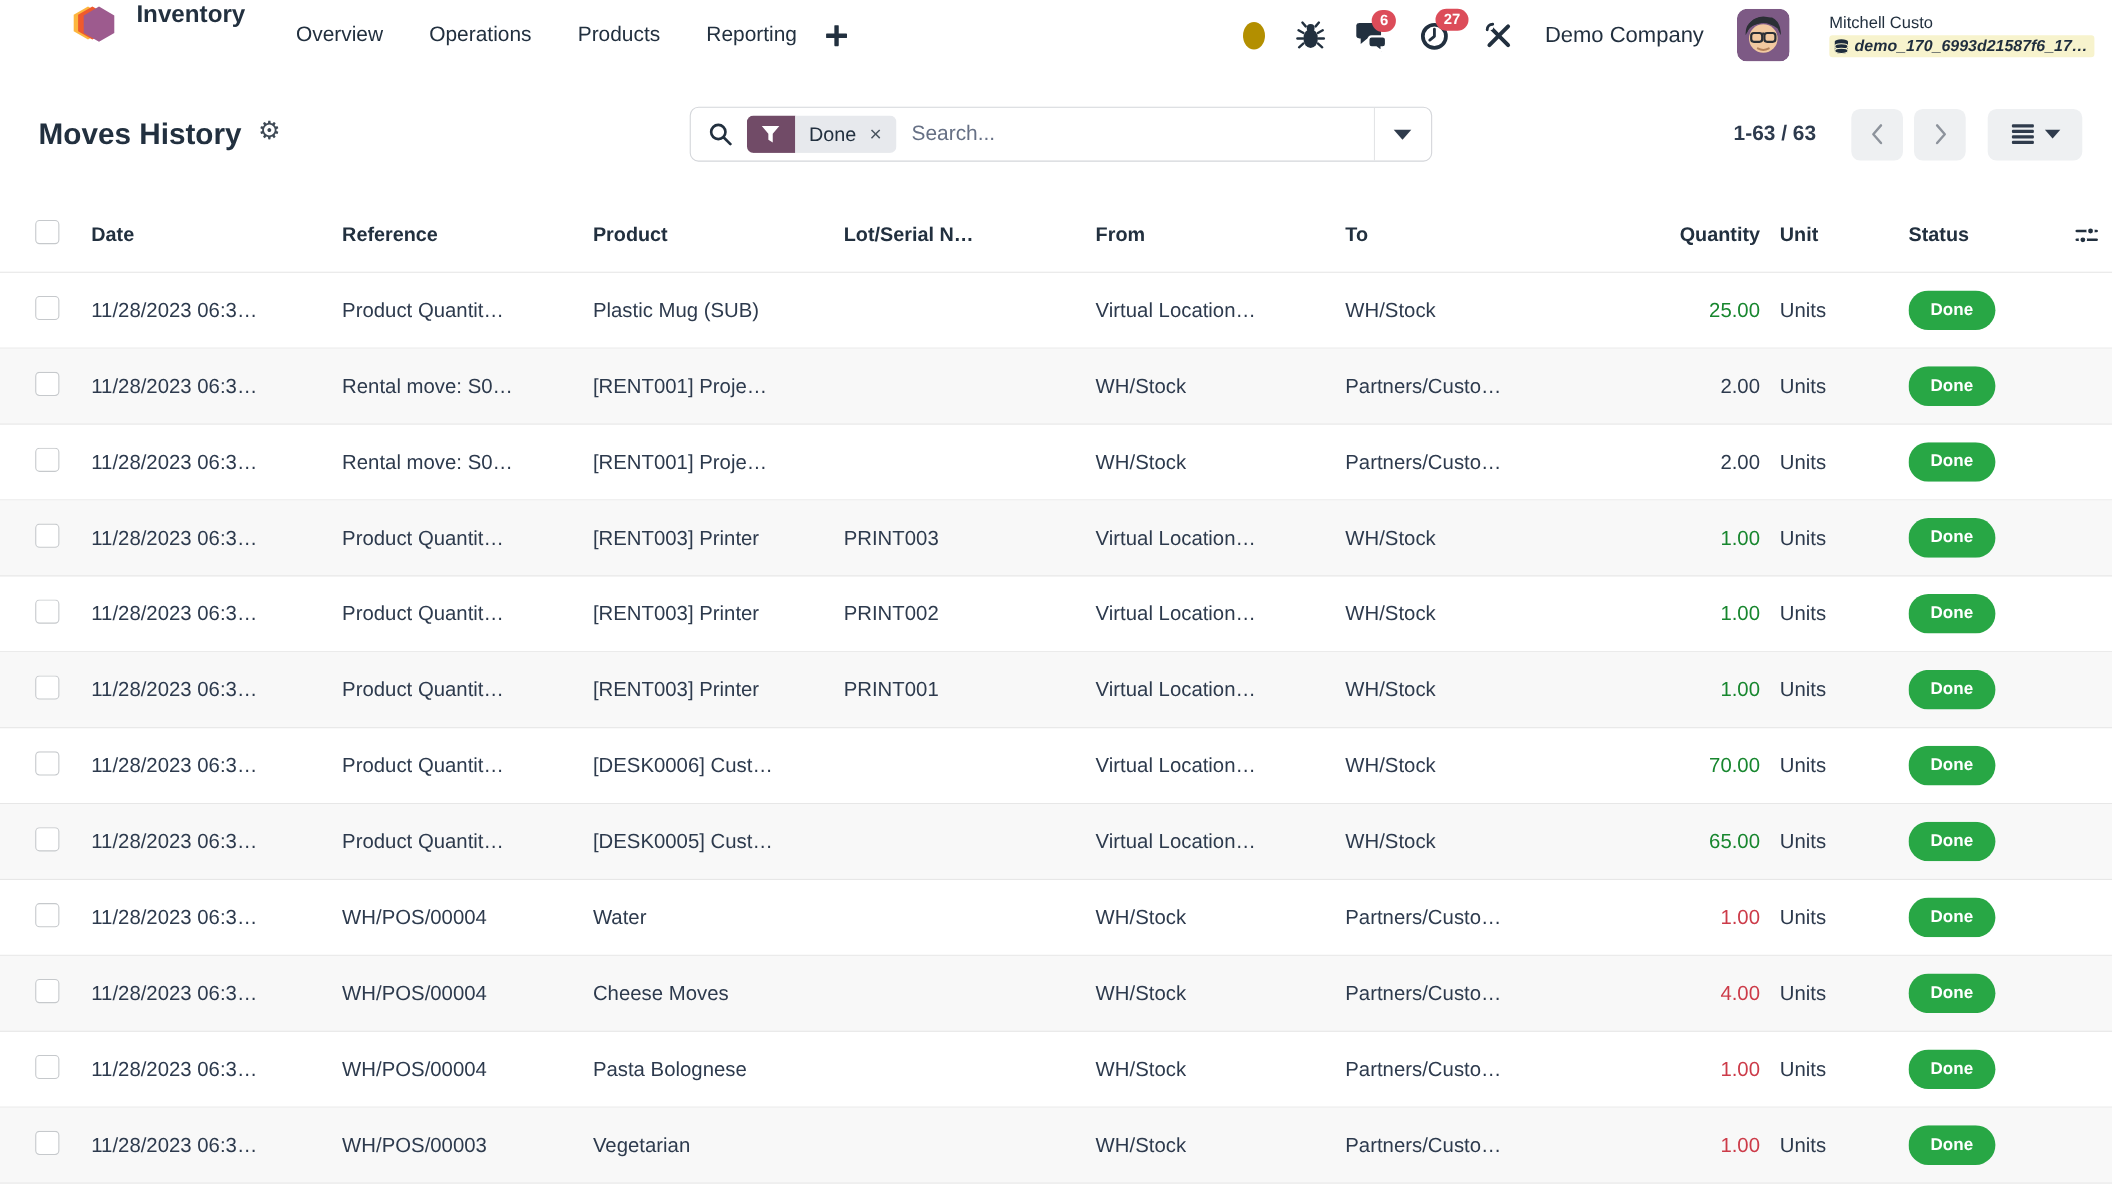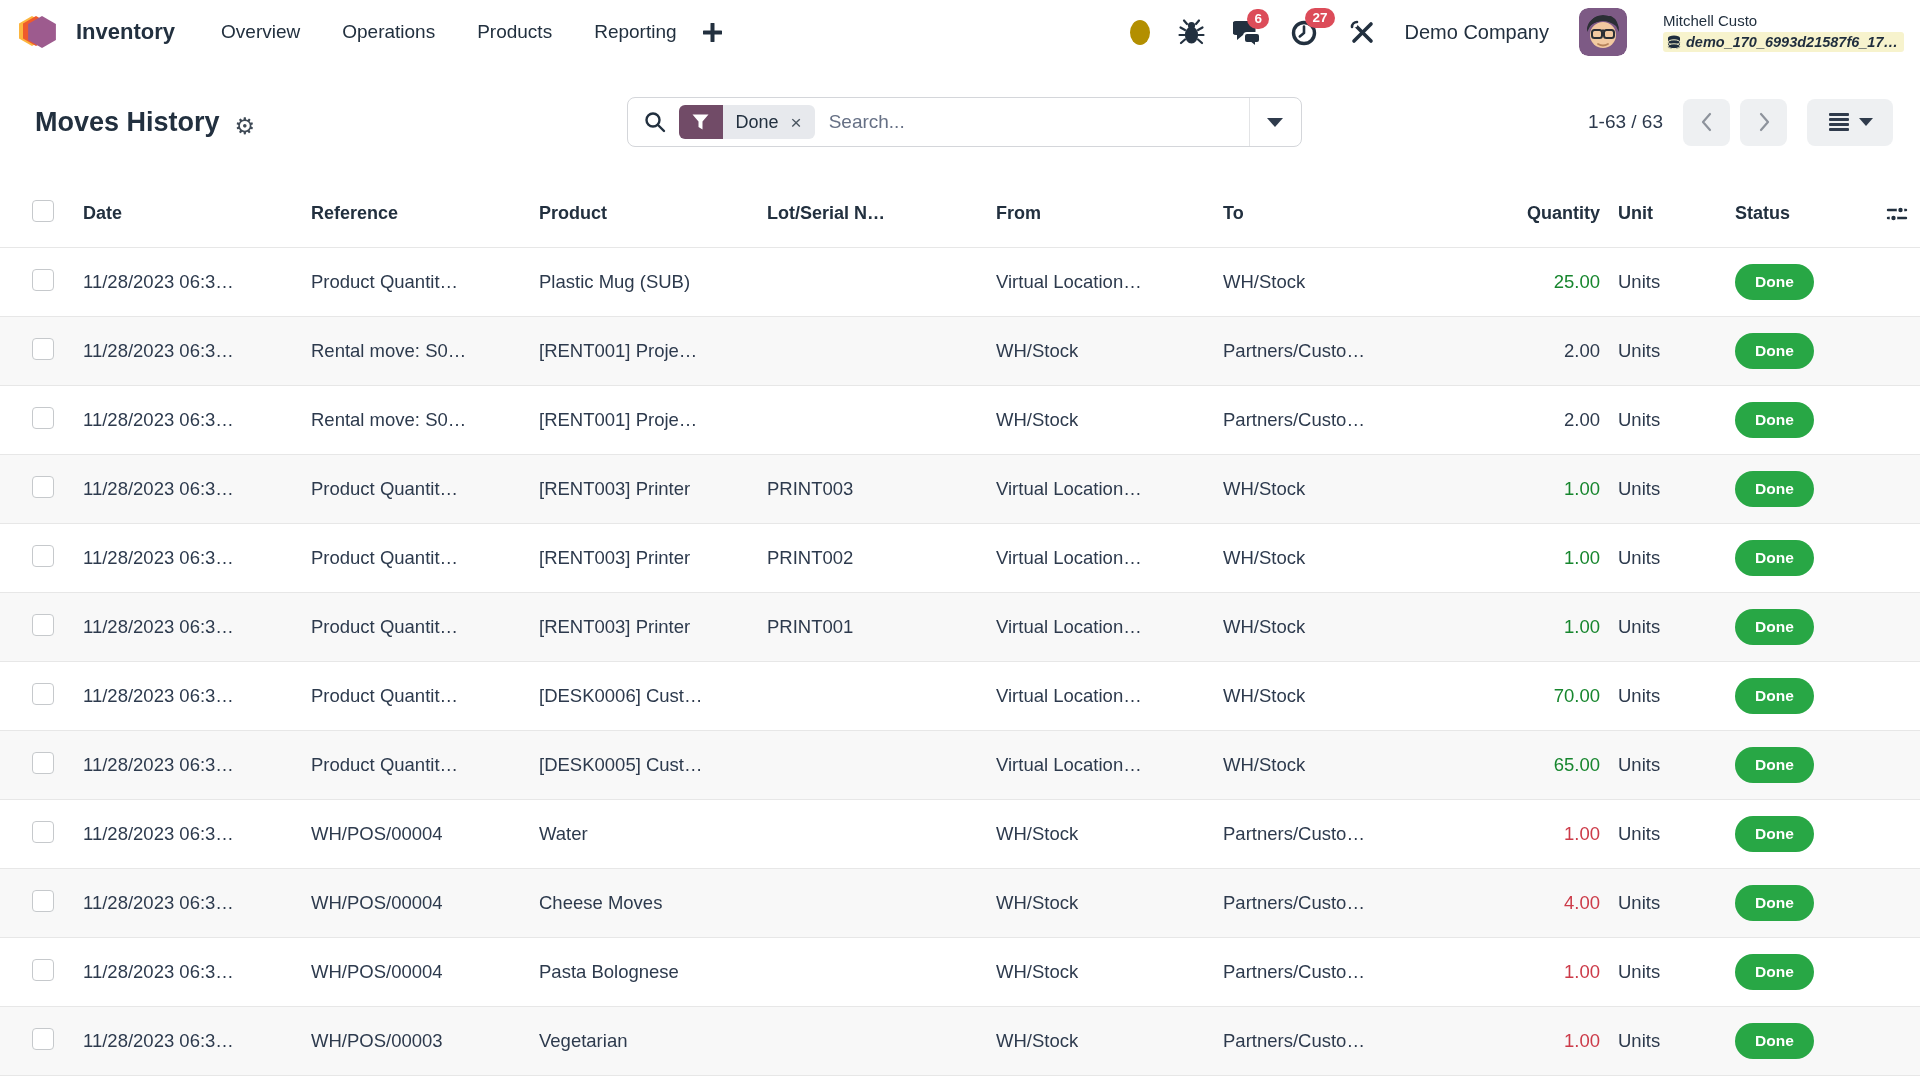--- a/index.html
+++ b/index.html
@@ -11,21 +11,21 @@
   :root{
     --ink:#2d3a4d; --ink-strong:#22303f; --muted:#667085;
     --border:#e7e7e7; --stripe:#f8f8f8;
     --purple:#714b67; --chip-bg:#e7e9ed;
     --green:#28a745; --qty-green:#17862e; --qty-red:#cc3b49;
     --badge-red:#dc4c59; --gold:#b38f00;
     --btn-bg:#eef0f2;
   }
 
   
-  .topnav{ height:64px; display:flex; align-items:center; padding:0 16px 0 14px; }
+  .topnav{ height:64px; display:flex; padding:0 16px 0 14px;margin-left:48px; }
   .logo{ width:48px; height:44px; margin-right:14px; cursor:pointer; }
   .app-name{ font-size:22px; font-weight:600; color:var(--ink-strong); margin-right:46px; cursor:pointer; }
   .menu{ display:flex; align-items:center; gap:42px; font-size:19px; color:var(--ink-strong); }
   .menu .item{ cursor:pointer; }
   .plus-btn{ margin-left:26px; cursor:pointer; display:flex; align-items:center; }
   .nav-spacer{ flex:1; }
   .systray{ display:flex; align-items:center; gap:28px; }
   .tray-icon{ position:relative; display:flex; align-items:center; cursor:pointer; }
   .count-badge{
     position:absolute; top:-9px; left:14px; background:var(--badge-red); color:#fff;
@@ -37,38 +37,38 @@
   .user-block{ display:flex; flex-direction:column; align-items:flex-start; gap:3px; margin-left:8px; cursor:pointer; }
   .user-name{ font-size:15px; font-weight:500; color:var(--ink-strong); }
   .db-badge{
     display:flex; align-items:center; gap:5px; background:#f7f3cd; border-radius:3px;
     padding:2px 6px 2px 4px; font-size:14.5px; font-weight:700; color:#1f2d3d; max-width:290px;
     white-space:nowrap; overflow:hidden;font-style:italic;
   }
 
   
   .control-panel{ height:116px; display:flex; align-items:center; padding:0 27px 0 35px; }
-  .cp-left{ flex:1; display:flex; align-items:flex-end; gap:15px; }
+  .cp-left{ flex:1; display:flex; align-items:flex-start; gap:15px; }
   .page-title{ font-size:27px; font-weight:600; color:var(--ink-strong); }
   .title-gear{ font-size:23px; color:#3f4a56; cursor:pointer; line-height:1; }
   .searchbar{
     width:675px; height:50px; border:1px solid #d4d6da; border-radius:8px;
     display:flex; align-items:center; background:#fff;
   }
   .search-mag{ margin:0 12px 0 15px; flex:none; display:flex; }
   .filter-chip{ display:flex; height:34px; border-radius:6px; overflow:hidden; flex:none; }
   .chip-funnel{ width:44px; background:var(--purple); display:flex; align-items:center; justify-content:center; }
   .chip-body{ background:var(--chip-bg); display:flex; align-items:center; gap:12px; padding:0 13px; font-size:18px; color:var(--ink-strong); }
   .chip-x{ font-size:19px; color:#4a5560; cursor:pointer; line-height:1; }
   .search-input{ flex:1; border:none; outline:none; font-size:19px; color:var(--ink); padding:0 10px 0 14px; font-family:"Liberation Sans",sans-serif; background:transparent; }
   .search-input::placeholder{ color:#667085; }
   .search-toggle{ width:52px; align-self:stretch; border-left:1px solid #e3e4e6; display:flex; align-items:center; justify-content:center; cursor:pointer; }
   .caret-down{ width:0; height:0; border-left:8px solid transparent; border-right:8px solid transparent; border-top:9px solid #2f3b4c; }
   .cp-right{ flex:1; display:flex; align-items:center; justify-content:flex-end; gap:10px; }
-  .pager-text{ font-size:19px; color:var(--ink); margin-right:10px; }
+  .pager-text{ font-size:19px; color:var(--ink); margin-right:22px;font-weight:bold; }
   .pager-btn{ width:47px; height:47px; background:var(--btn-bg); border-radius:8px; display:flex; align-items:center; justify-content:center; cursor:pointer; }
   .view-switch{ width:86px; height:47px; background:var(--btn-bg); border-radius:8px; display:flex; align-items:center; justify-content:center; gap:9px; cursor:pointer; margin-left:10px; }
 
   
   .grid{
     display:grid;
     grid-template-columns:66px 228px 228px 228px 229px 227px 227px 167px 135px 150px 1fr;
     align-items:center;
   }
   .thead{ height:68px; border-bottom:1px solid var(--border); font-weight:700; font-size:18px; color:var(--ink-strong); }

